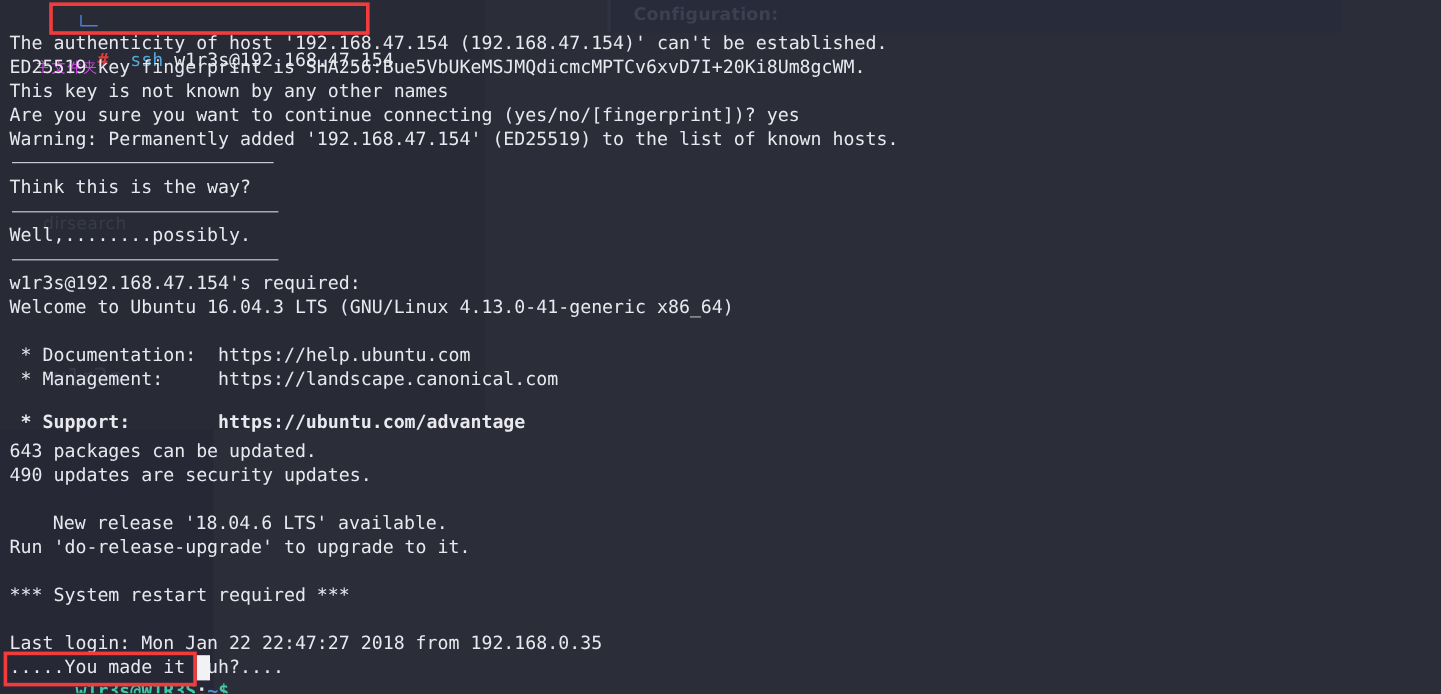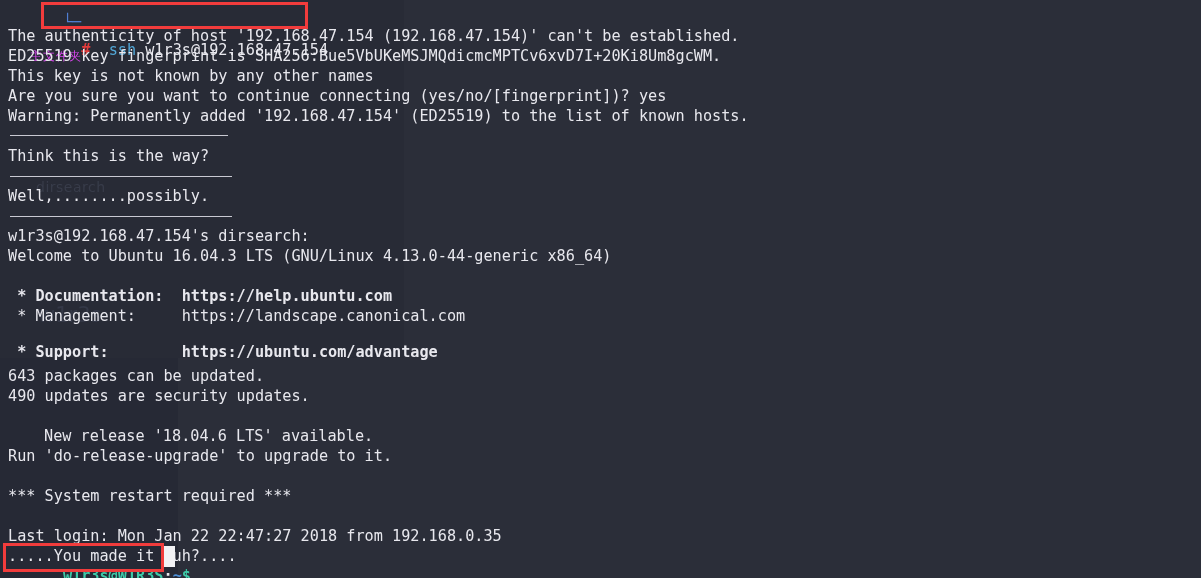--- a/index.html
+++ b/index.html
@@ -160,20 +160,24 @@
 
 <div id="screen">
 
   <div class="bg-band-left"></div>
   <div class="bg-band-left2"></div>
 
   <div class="watermark wm-cjk">主文件夹</div>
   <div class="watermark wm-dirsearch">dirsearch</div>
   <div class="watermark wm-w1r3s">w1r3s</div>
 
+  <div class="overlay-panel">
+    <div class="accent-edge"></div>
+    <div class="overlay-title">Configuration:</div>
+  </div>
 
   <div class="term">
 
     <div class="prompt-connector">
       <span>└─</span>
     </div>
 
     <div class="line" style="top:20px;">
       <span style="visibility:hidden;">&nbsp;&nbsp;</span><span class="c-red bold">#</span><span>  </span><span class="c-cyan">ssh</span><span class="c-white"> w1r3s@192.168.47.154</span>
     </div>
@@ -183,24 +187,24 @@
     <div class="line c-white" style="top:66px;">This key is not known by any other names</div>
     <div class="line c-white" style="top:86px;">Are you sure you want to continue connecting (yes/no/[fingerprint])? yes</div>
     <div class="line c-white" style="top:106px;">Warning: Permanently added '192.168.47.154' (ED25519) to the list of known hosts.</div>
 
     <div class="sep" style="left:10px; top:135px; width:218px;"></div>
     <div class="line c-white" style="top:146px;">Think this is the way?</div>
     <div class="sep" style="left:10px; top:176px; width:222px;"></div>
     <div class="line c-white" style="top:186px;">Well,........possibly.</div>
     <div class="sep" style="left:10px; top:216px; width:222px;"></div>
 
-    <div class="line c-white" style="top:226px;">w1r3s@192.168.47.154's dirsearch:</div>
-    <div class="line c-white" style="top:246px;">Welcome to Ubuntu 16.04.3 LTS (GNU/Linux 4.13.0-44-generic x86_64)</div>
-
-    <div class="line c-white" style="top:286px;font-weight:bold;"> * Documentation:  https://help.ubuntu.com</div>
+    <div class="line c-white" style="top:226px;">w1r3s@192.168.47.154's required:</div>
+    <div class="line c-white" style="top:246px;">Welcome to Ubuntu 16.04.3 LTS (GNU/Linux 4.13.0-41-generic x86_64)</div>
+
+    <div class="line c-white" style="top:286px;"> * Documentation:  https://help.ubuntu.com</div>
     <div class="line c-white" style="top:306px;"> * Management:     https://landscape.canonical.com</div>
     <div class="line c-white" style="top:342px;font-weight:bold;"> * Support:        https://ubuntu.com/advantage</div>
 
     <div class="line c-white" style="top:366px;">643 packages can be updated.</div>
     <div class="line c-white" style="top:386px;text-align:right;">490 updates are security updates.</div>
 
     <div class="line c-white" style="top:426px;margin-left:36px;">New release '18.04.6 LTS' available.</div>
     <div class="line c-white" style="top:446px;">Run 'do-release-upgrade' to upgrade to it.</div>
 
     <div class="line c-white" style="top:486px;">*** System restart required ***</div>

